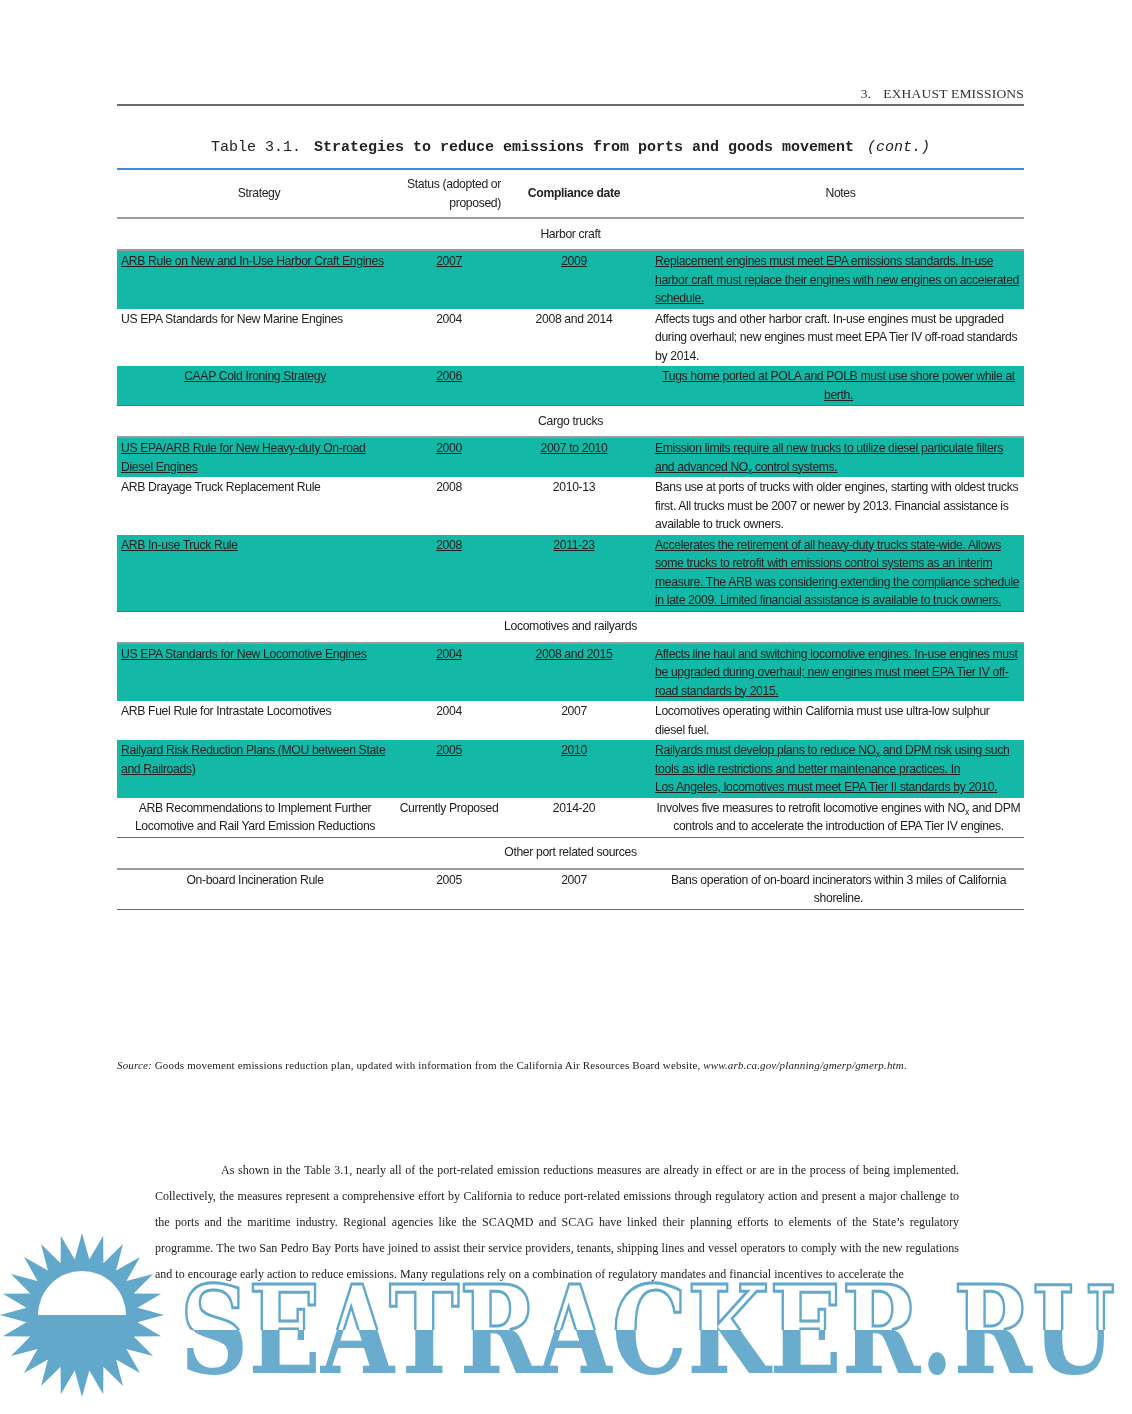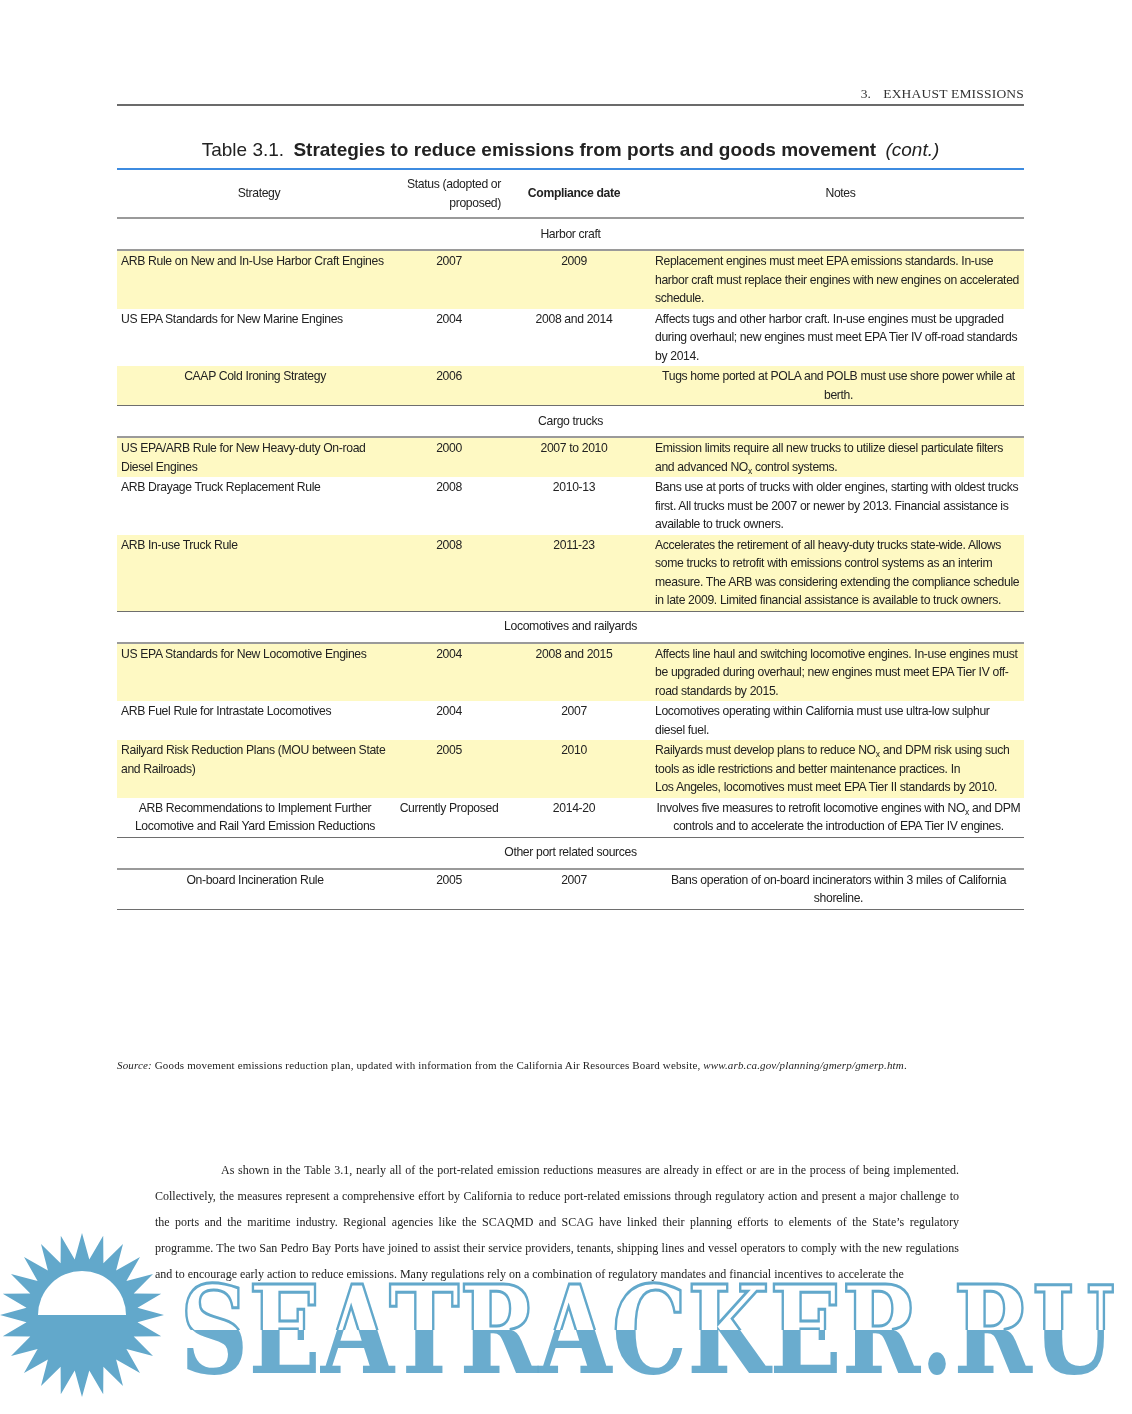--- a/index.html
+++ b/index.html
@@ -1,41 +1,41 @@
 <!DOCTYPE html>
 <html><head>
 <meta charset="utf-8">
 <style>
   html, body { margin: 0; padding: 0; background: #ffffff; }
   body { width: 1132px; height: 1414px; position: relative; overflow: hidden; font-family: "Liberation Sans", sans-serif; color: #222; }
   .running-head { position: absolute; left: 117px; top: 86px; width: 907px; text-align: right; font-family: "Liberation Serif", serif; font-size: 13.5px; color: #333; letter-spacing: 0.2px; }
   .running-head .num { margin-right: 12px; }
   .head-rule { position: absolute; left: 117px; top: 104px; width: 907px; height: 2px; background: #6b6b6b; }
-  .caption { position: absolute; left: 117px; top: 139px; width: 907px; text-align: center; font-family: Liberation Sans, sans-serif; font-size: 19px; color: #222; }
+  .caption { position: absolute; left: 117px; top: 139px; width: 907px; text-align: center; font-family: Liberation Mono, monospace; font-size: 15px; color: #222; }
   .caption .label { font-weight: normal; margin-right: 4px; }
   .caption .title { font-weight: bold; }
   .caption .cont { font-style: italic; margin-left: 4px; }
   .blue-rule { position: absolute; left: 117px; top: 168px; width: 907px; height: 2px; background: #3d8be0; }
 
   table.strategies { position: absolute; left: 117px; top: 170px; width: 907px; border-collapse: collapse; font-size: 12.2px; line-height: 18.5px; letter-spacing: -0.35px; }
   table.strategies th, table.strategies td { padding: 0; vertical-align: top; font-weight: normal; }
   .col-strategy { width: 280px; }
   .col-status { width: 104px; }
   .col-date { width: 146px; }
   .col-notes { width: 377px; }
   thead tr { height: 48px; }
   thead th { vertical-align: middle !important; border-bottom: 2px solid #9a9a9a; color: #222; }
   thead th.h-strategy { text-align: center; padding-left: 4px; }
   thead th.h-status { text-align: right; line-height: 19px; }
   thead th.h-date { text-align: center; font-weight: bold; }
   thead th.h-notes { text-align: center; padding-left: 10px; }
   tr.section td { text-align: center; height: 30px; vertical-align: middle; border-bottom: 2px solid #9a9a9a; }
   tr.section.later td { border-top: 1.5px solid #6e6e6e; }
   tr.row td { padding-top: 1px; padding-bottom: 1px; }
-  tr.row.shaded td { background: #fef9c3; }
+  tr.row.shaded td { background: #14b8a6; text-decoration: underline; }
   td.c-strategy { padding-left: 4px !important; padding-right: 8px !important; }
   td.c-status { text-align: center; }
   td.c-date { text-align: center; }
   td.c-notes { padding-left: 8px !important; padding-right: 2px !important; }
   tr.last td { border-bottom: 1.5px solid #6e6e6e; text-align: center; }
   sub { font-size: 8.5px; line-height: 0; vertical-align: -3px; }
 
   .source { position: absolute; left: 117px; top: 1056px; width: 907px; font-family: "Liberation Serif", serif; font-size: 11px; line-height: 19px; color: #222; text-align: justify; letter-spacing: 0.15px; }
   .source .src-label { font-style: italic; }
   .source .url { font-style: italic; }

